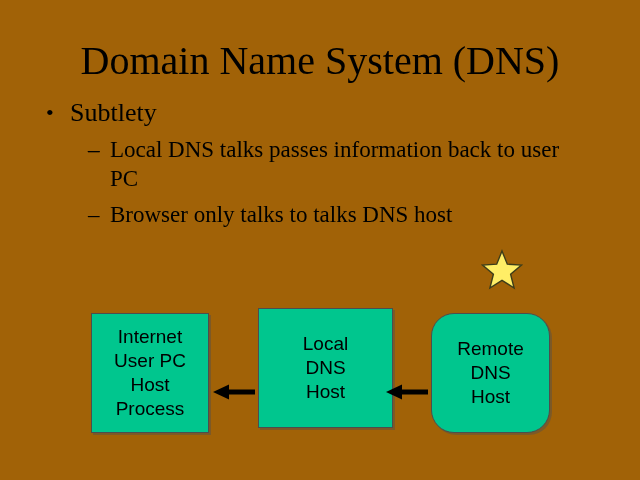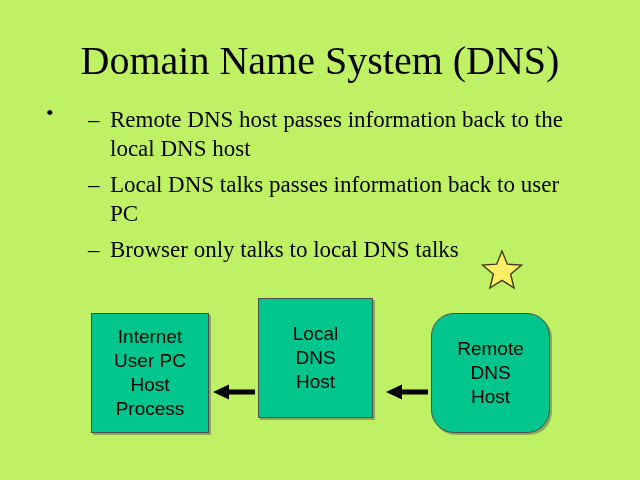--- a/index.html
+++ b/index.html
@@ -11,21 +11,21 @@
     height: 480px;
     background: #ffffff;
     font-family: "Liberation Serif", "DejaVu Serif", serif;
     overflow: hidden;
     position: relative;
   }
   .slide {
     position: relative;
     width: 640px;
     height: 480px;
-    background: #bef264;
+    background: #a16207;
   }
 
   
   .slide-title {
     position: absolute;
     left: 0;
     top: 38px;
     width: 640px;
     text-align: center;
     font-family: "Liberation Serif", "DejaVu Serif", serif;
@@ -101,21 +101,21 @@
     font-family: "Liberation Sans", "DejaVu Sans", sans-serif;
     font-size: 19px;
     line-height: 24px;
     color: #000000;
     text-align: center;
     pointer-events: auto;
   }
   .node-box .nline { display: block; }
 
   #box-user-pc   { left: 91px;  top: 313px; width: 118px; height: 120px; }
-  #box-local     { left: 258px; top: 298px; width: 115px; height: 120px; }
+  #box-local     { left: 258px; top: 308px; width: 135px; height: 120px; }
   #box-remote    { left: 431px; top: 313px; width: 119px; height: 120px; border-radius: 23px; }
 
   .arrow {
     position: absolute;
     height: 18px;
     pointer-events: auto;
   }
   #arrow-left-1 { left: 213px; top: 383px; width: 42px; }
   #arrow-left-2 { left: 386px; top: 383px; width: 42px; }
 </style>
@@ -123,35 +123,35 @@
 <body>
 
 <div class="slide">
 
   <div class="slide-title">Domain Name System (DNS)</div>
 
   <div class="body-area">
 
     <div class="bullet-l1">
       <span class="marker">•</span>
+      <span class="txt">Subtlety</span>
     </div>
 
     <div class="bullet-l2">
       <span class="marker">–</span>
-      <span class="txt">Remote DNS host passes information back to the local DNS host</span>
     </div>
 
     <div class="bullet-l2">
       <span class="marker">–</span>
       <span class="txt">Local DNS talks passes information back to user PC</span>
     </div>
 
     <div class="bullet-l2">
       <span class="marker">–</span>
-      <span class="txt">Browser only talks to local DNS talks</span>
+      <span class="txt">Browser only talks to talks DNS host</span>
     </div>
 
   </div>
 
   <div class="star">
     <svg width="42" height="42" viewBox="0 0 42 42" aria-hidden="true">
       <polygon points="21,2 26.3,15.2 40.5,16.0 29.6,25.2 33.1,39.0 21,31.3 8.9,39.0 12.4,25.2 1.5,16.0 15.7,15.2" fill="#ffee66" stroke="#3d3d1a" stroke-width="1.4" stroke-linejoin="miter"></polygon>
     </svg>
   </div>
 

